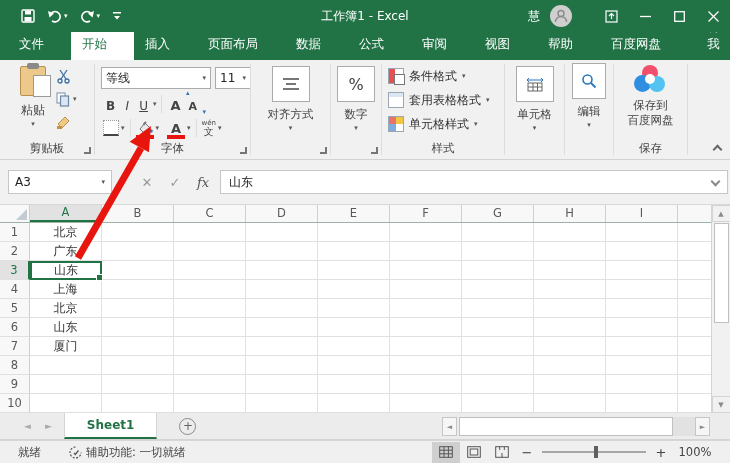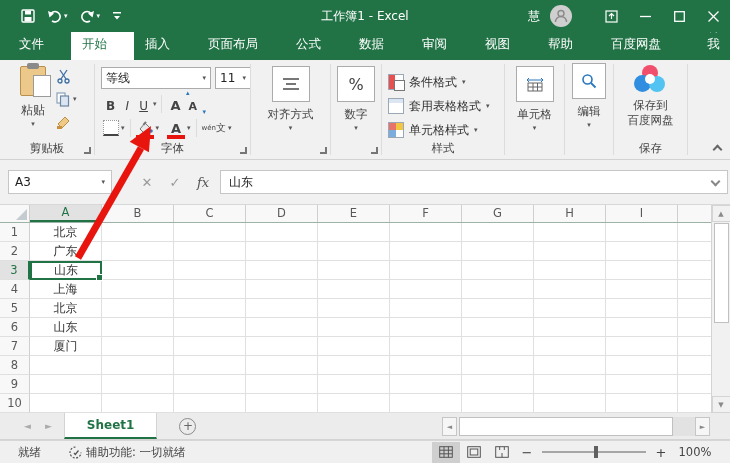--- a/index.html
+++ b/index.html
@@ -49,21 +49,21 @@
   .font-row2 { position:absolute; left:8px; top:34px; display:flex; align-items:center; gap:2px; }
   .font-row3 { position:absolute; left:8px; top:58px; display:flex; align-items:center; gap:2px; }
   .fbtn { display:flex; align-items:flex-end; justify-content:center; padding:1px 3px; min-width:14px; height:20px; color:#444; }
   .bold { font-weight:bold; } .ital { font-style:italic; } .undl { text-decoration:underline; }
   .vline { width:1px; height:18px; background:#dcdcdc; margin:0 3px; }
   .redbar { position:absolute; left:0; right:0; bottom:-1px; height:4px; background:#e8150f; }
   .colorbtn { position:relative; width:18px; height:20px; display:flex; align-items:center; justify-content:center; }
   .grow-a { position:relative; color:#444; font-weight:bold; }
   .bluecaret { position:absolute; top:-5px; right:-6px; color:#2b77bd; font-size:7px; }
   .bluecaret.down { top:auto; bottom:-2px; }
-  .phon { display:flex; flex-direction:row; align-items:center; line-height:1; color:#444; }
+  .phon { display:flex; flex-direction:column; align-items:center; line-height:1; color:#444; }
   .phon .t { font-size:7px; } .phon .b { font-size:10px; }
   .borderbox { width:16px; height:16px; border:1px dotted #9a9a9a; border-bottom:2px solid #444; background:#fff; }
   
   .style-item { display:flex; align-items:center; gap:5px; height:24px; padding-left:6px; color:#333; white-space:nowrap; }
   .sic { width:16px; height:16px; border:1px solid #9aa7b5; background:linear-gradient(180deg,#dce6f2 30%,#fff 30%); position:relative; }
   .sic.cf { background:linear-gradient(90deg,#e8504f 40%,#fff 40%); }
   .sic.cf:after { content:""; position:absolute; right:-2px; bottom:-2px; width:9px; height:9px; background:#fff; border:1px solid #777; }
   .sic.cs { background:conic-gradient(#f3c641 0 25%, #fff 0 50%, #7aadde 0 75%, #e8736b 0); }
   
   .baidu { position:relative; width:34px; height:30px; }
@@ -195,22 +195,22 @@
       </span>
     </div>
   </div>
 
   <div class="tabrow">
     <div style="display:flex">
         <div class="rtab">文件</div>
         <div class="rtab active">开始</div>
         <div class="rtab">插入</div>
         <div class="rtab">页面布局</div>
+        <div class="rtab">数据</div>
         <div class="rtab">公式</div>
-        <div class="rtab">数据</div>
         <div class="rtab">审阅</div>
         <div class="rtab">视图</div>
         <div class="rtab">帮助</div>
         <div class="rtab">百度网盘</div>
       </div>
     <div class="tellme">
       <svg width="11" height="14" viewBox="0 0 11 14">
           <circle cx="5.5" cy="5" r="4" fill="none" stroke="#fff" stroke-width="1.2"></circle>
           <line x1="3.5" y1="10.5" x2="7.5" y2="10.5" stroke="#fff" stroke-width="1.2"></line>
           <line x1="4" y1="12.5" x2="7" y2="12.5" stroke="#fff" stroke-width="1.2"></line>
@@ -342,21 +342,21 @@
             <span style="font-size:16px;color:#444">%</span>
           </div>
         <div class="bb-label">数字</div>
         <div class="caret" style="margin-top:3px">▾</div>
       </div>
       <div class="launcher"></div>
     </div>
     <div class="gdiv" style="left:381px"></div>
 
     <div class="grp" style="left:382px;width:122px">
-      <div style="padding-top:10px">
+      <div style="padding-top:4px">
         <div class="style-item">
           <span class="sic cf"></span>
           <span>条件格式</span>
           <span class="caret">▾</span>
         </div>
         <div class="style-item">
           <span class="sic"></span>
           <span>套用表格格式</span>
           <span class="caret">▾</span>
         </div>

